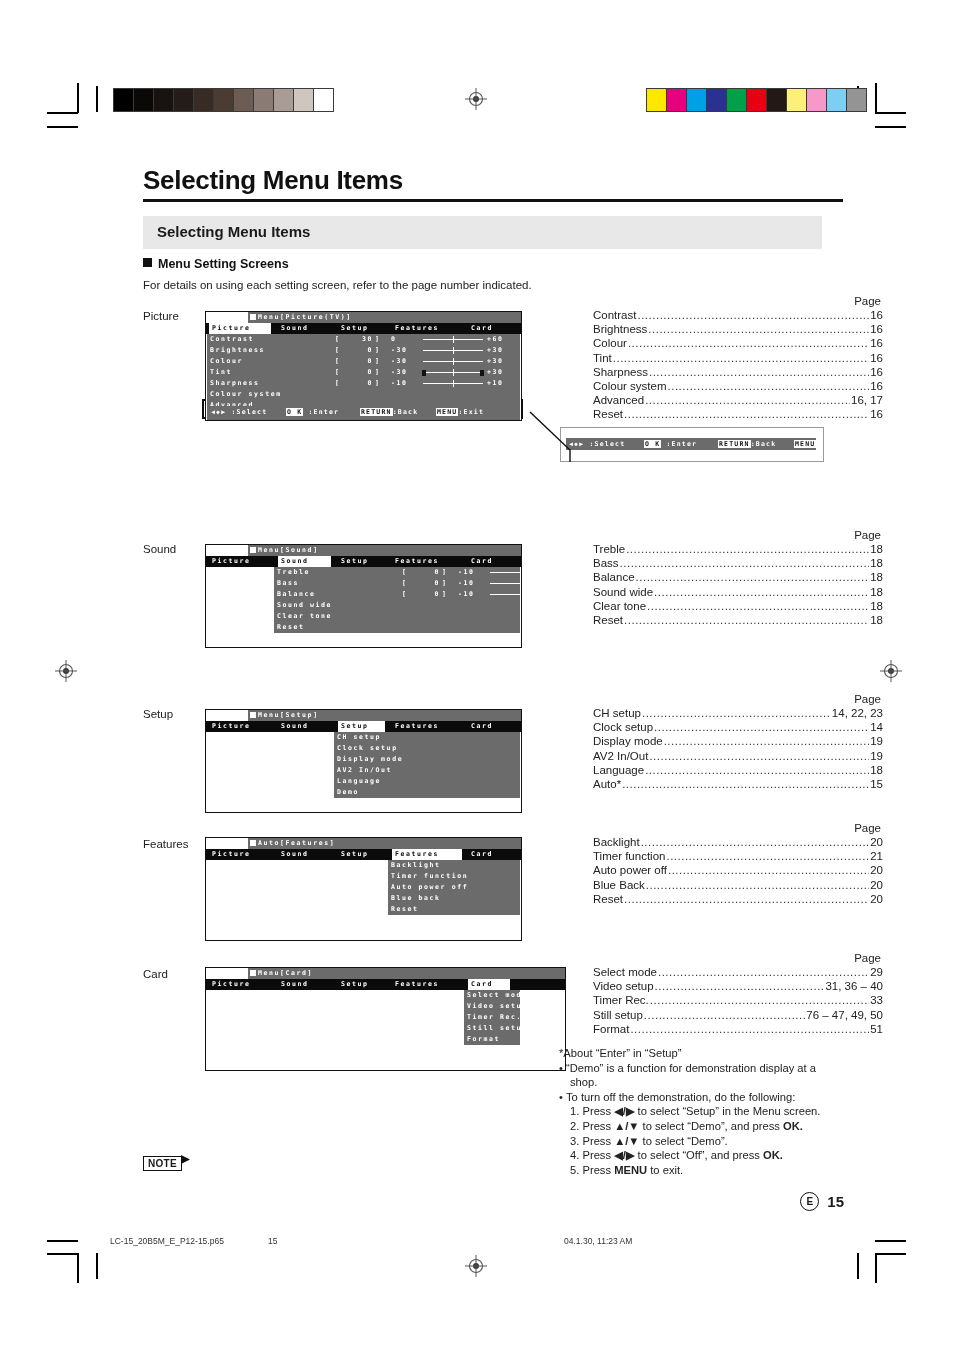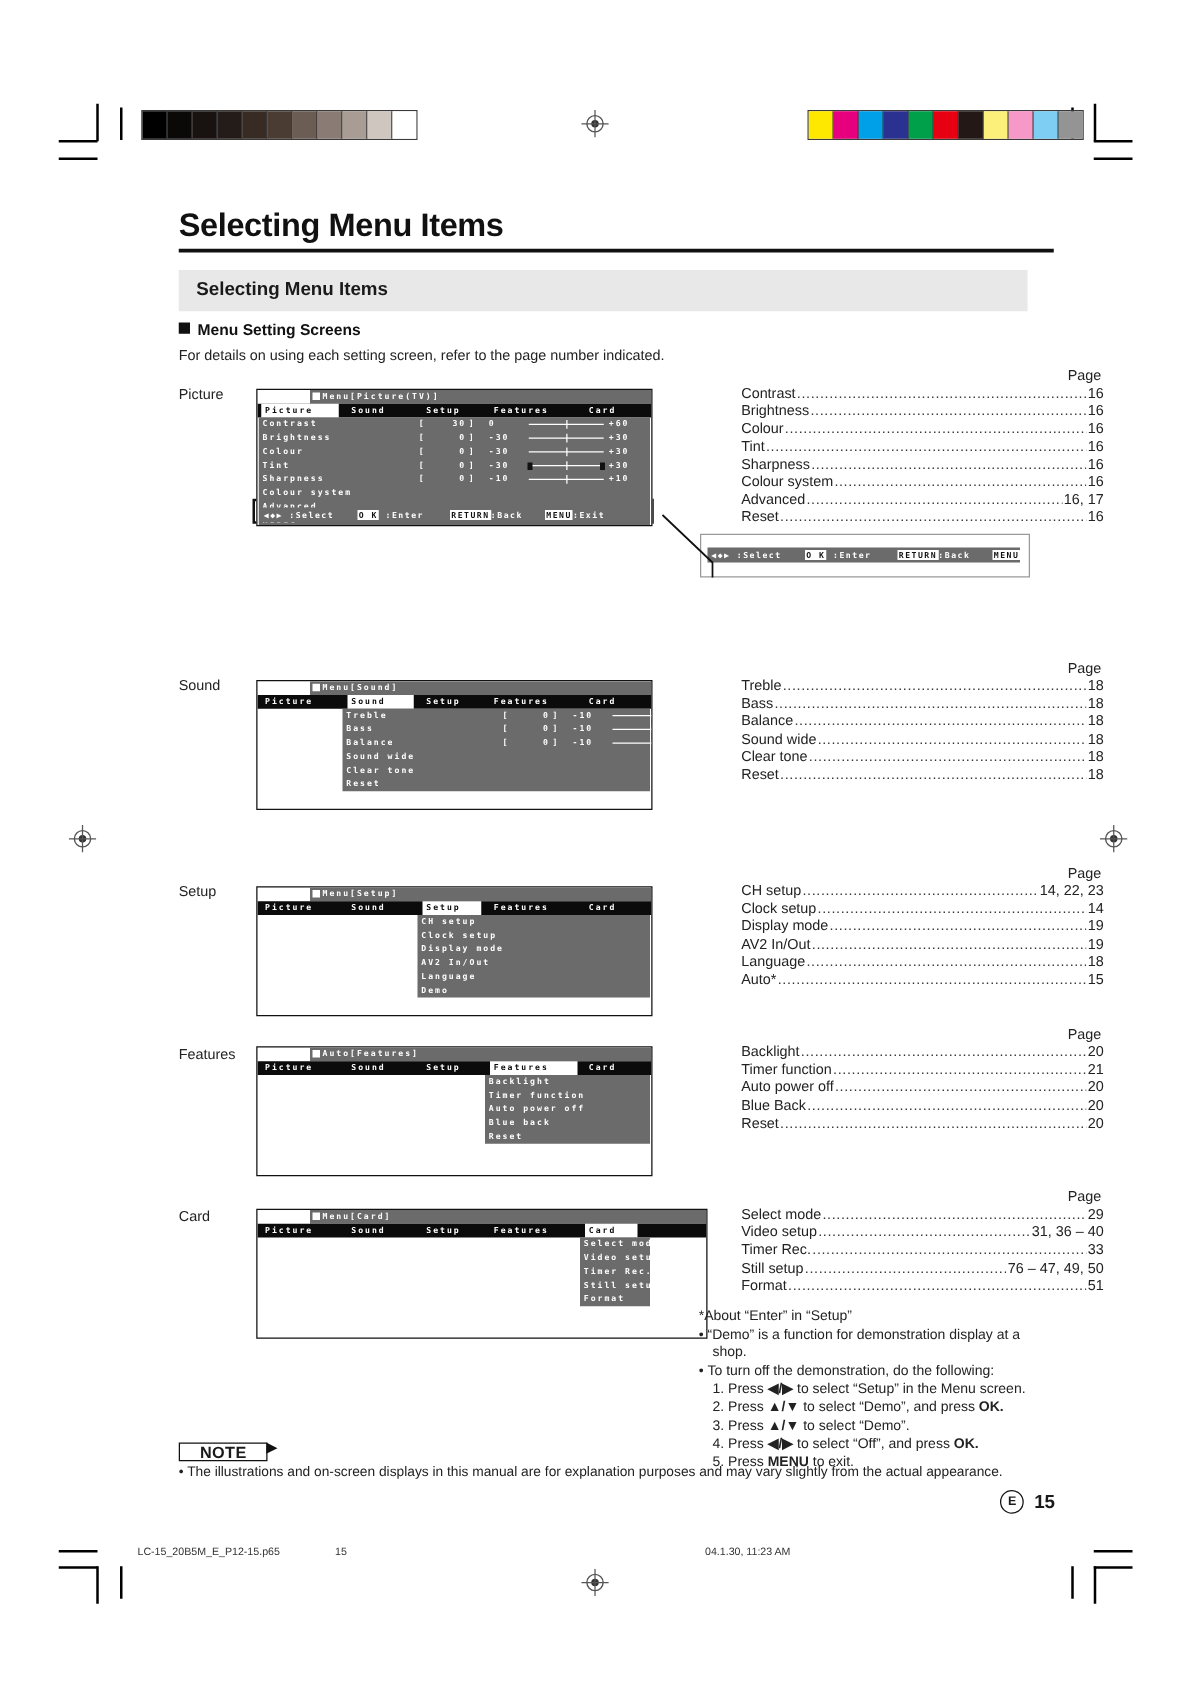--- a/index.html
+++ b/index.html
@@ -101,21 +101,21 @@
 
   
   .foot{position:absolute;font-size:11.2px;color:#222;line-height:14.6px;}
   .foot .ln{white-space:nowrap;}
   .foot .ind{padding-left:11px;}
   .foot b{font-weight:bold;}
 
   
   .notebadge{position:absolute;left:143px;top:1152px;}
   .notebadge .bx{
-    display:inline-block;border:1.5px solid #111;padding:0 16px;font-size:13px;
+    display:inline-block;border:1.5px solid #111;padding:0 4px;font-size:10px;
     font-weight:bold;letter-spacing:0.3px;line-height:13px;
   }
   .notebadge .ar{display:inline-block;margin-left:-1px;vertical-align:1px;}
   .notetext{position:absolute;left:143px;top:1172px;font-size:11px;color:#222;}
 
   
   .pagenum{position:absolute;right:110px;top:1192px;display:flex;align-items:center;gap:8px;}
   .pagenum .e{
     width:17px;height:17px;border:1.4px solid #111;border-radius:50%;
     font-size:10px;font-weight:bold;display:flex;align-items:center;justify-content:center;
@@ -638,21 +638,20 @@
       </div>
   </div>
 
   <div class="notebadge">
     <span class="bx">NOTE</span><span class="ar">
       <svg width="12" height="13" viewBox="0 0 12 13">
           <polygon points="0,2 9,6.5 0,11" fill="#111"></polygon>
         </svg>
     </span>
   </div>
-  <div class="notetext">• The illustrations and on-screen displays in this manual are for explanation purposes and may vary slightly from the actual appearance.</div>
 
   <div class="pagenum">
     <div class="e">E</div>
     <div class="n">15</div>
   </div>
 
   <div class="pfoot" style="left:110px;top:1236px;">LC-15_20B5M_E_P12-15.p65</div>
   <div class="pfoot" style="left:268px;top:1236px;">15</div>
   <div class="pfoot" style="left:564px;top:1236px;">04.1.30, 11:23 AM</div>
 

